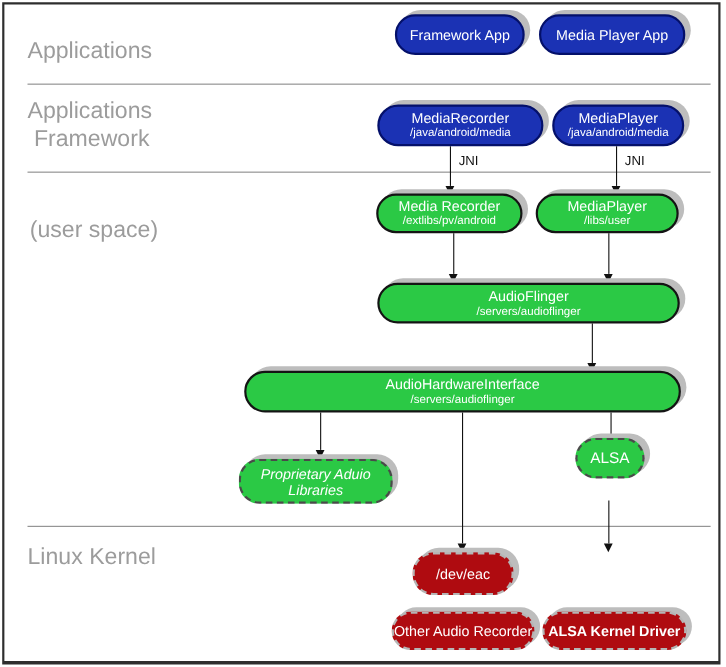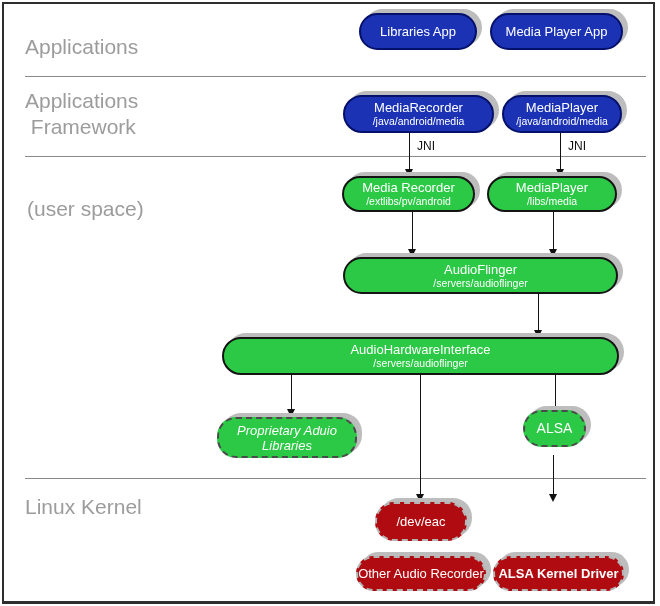--- a/index.html
+++ b/index.html
@@ -64,21 +64,21 @@
   <div class="section-label" style="left:25px;top:88px;">Applications
  Framework</div>
   <div class="section-label" style="left:27px;top:196px;">(user space)</div>
   <div class="section-label" style="left:25px;top:494px;">Linux Kernel</div>
 
   <div class="divider" style="top:76px;"></div>
   <div class="divider" style="top:156px;"></div>
   <div class="divider" style="top:478px;"></div>
 
   <div class="pill blue" style="left:359px;top:13px;width:118px;height:37px;">
-    <div class="t1">Libraries App</div>
+    <div class="t1">Framework App</div>
   </div>
   <div class="pill blue" style="left:490px;top:13px;width:133px;height:37px;">
     <div class="t1">Media Player App</div>
   </div>
 
   <div class="pill blue" style="left:343px;top:95px;width:151px;height:38px;">
     <div class="t1">MediaRecorder</div>
     <div class="t2">/java/android/media</div>
   </div>
   <div class="pill blue" style="left:502px;top:95px;width:120px;height:38px;">
@@ -96,21 +96,21 @@
     <span class="head" style="top:36px;"></span>
   </div>
   <div class="jni" style="left:568px;top:139px;">JNI</div>
 
   <div class="pill green" style="left:342px;top:176px;width:133px;height:36px;">
     <div class="t1">Media Recorder</div>
     <div class="t2">/extlibs/pv/android</div>
   </div>
   <div class="pill green" style="left:487px;top:176px;width:130px;height:36px;">
     <div class="t1">MediaPlayer</div>
-    <div class="t2">/libs/media</div>
+    <div class="t2">/libs/user</div>
   </div>
 
   <div class="arrow" style="left:412px;top:212px;">
     <span class="shaft" style="height:37px;"></span>
     <span class="head" style="top:37px;"></span>
   </div>
   <div class="arrow" style="left:553px;top:212px;">
     <span class="shaft" style="height:37px;"></span>
     <span class="head" style="top:37px;"></span>
   </div>
@@ -139,21 +139,21 @@
     <span class="head" style="top:119px;"></span>
   </div>
   <div class="arrow" style="left:555px;top:375px;">
     <span class="shaft" style="height:35px;"></span>
     <span class="head" style="top:35px;"></span>
   </div>
 
   <div class="pill green-dashed" style="left:217px;top:417px;width:140px;height:41px;font-style:italic;">
     <div class="t1 wrap2">Proprietary Aduio Libraries</div>
   </div>
-  <div class="pill green-dashed" style="left:523px;top:410px;width:63px;height:37px;">
+  <div class="pill green-dashed" style="left:523px;top:398px;width:63px;height:37px;">
     <div class="t1" style="font-size:14px;">ALSA</div>
   </div>
 
   <div class="arrow" style="left:553px;top:455px;">
     <span class="shaft" style="height:39px;"></span>
     <span class="head" style="top:39px;"></span>
   </div>
 
   <div class="pill red-dashed" style="left:375px;top:502px;width:92px;height:39px;">
     <div class="t1">/dev/eac</div>

